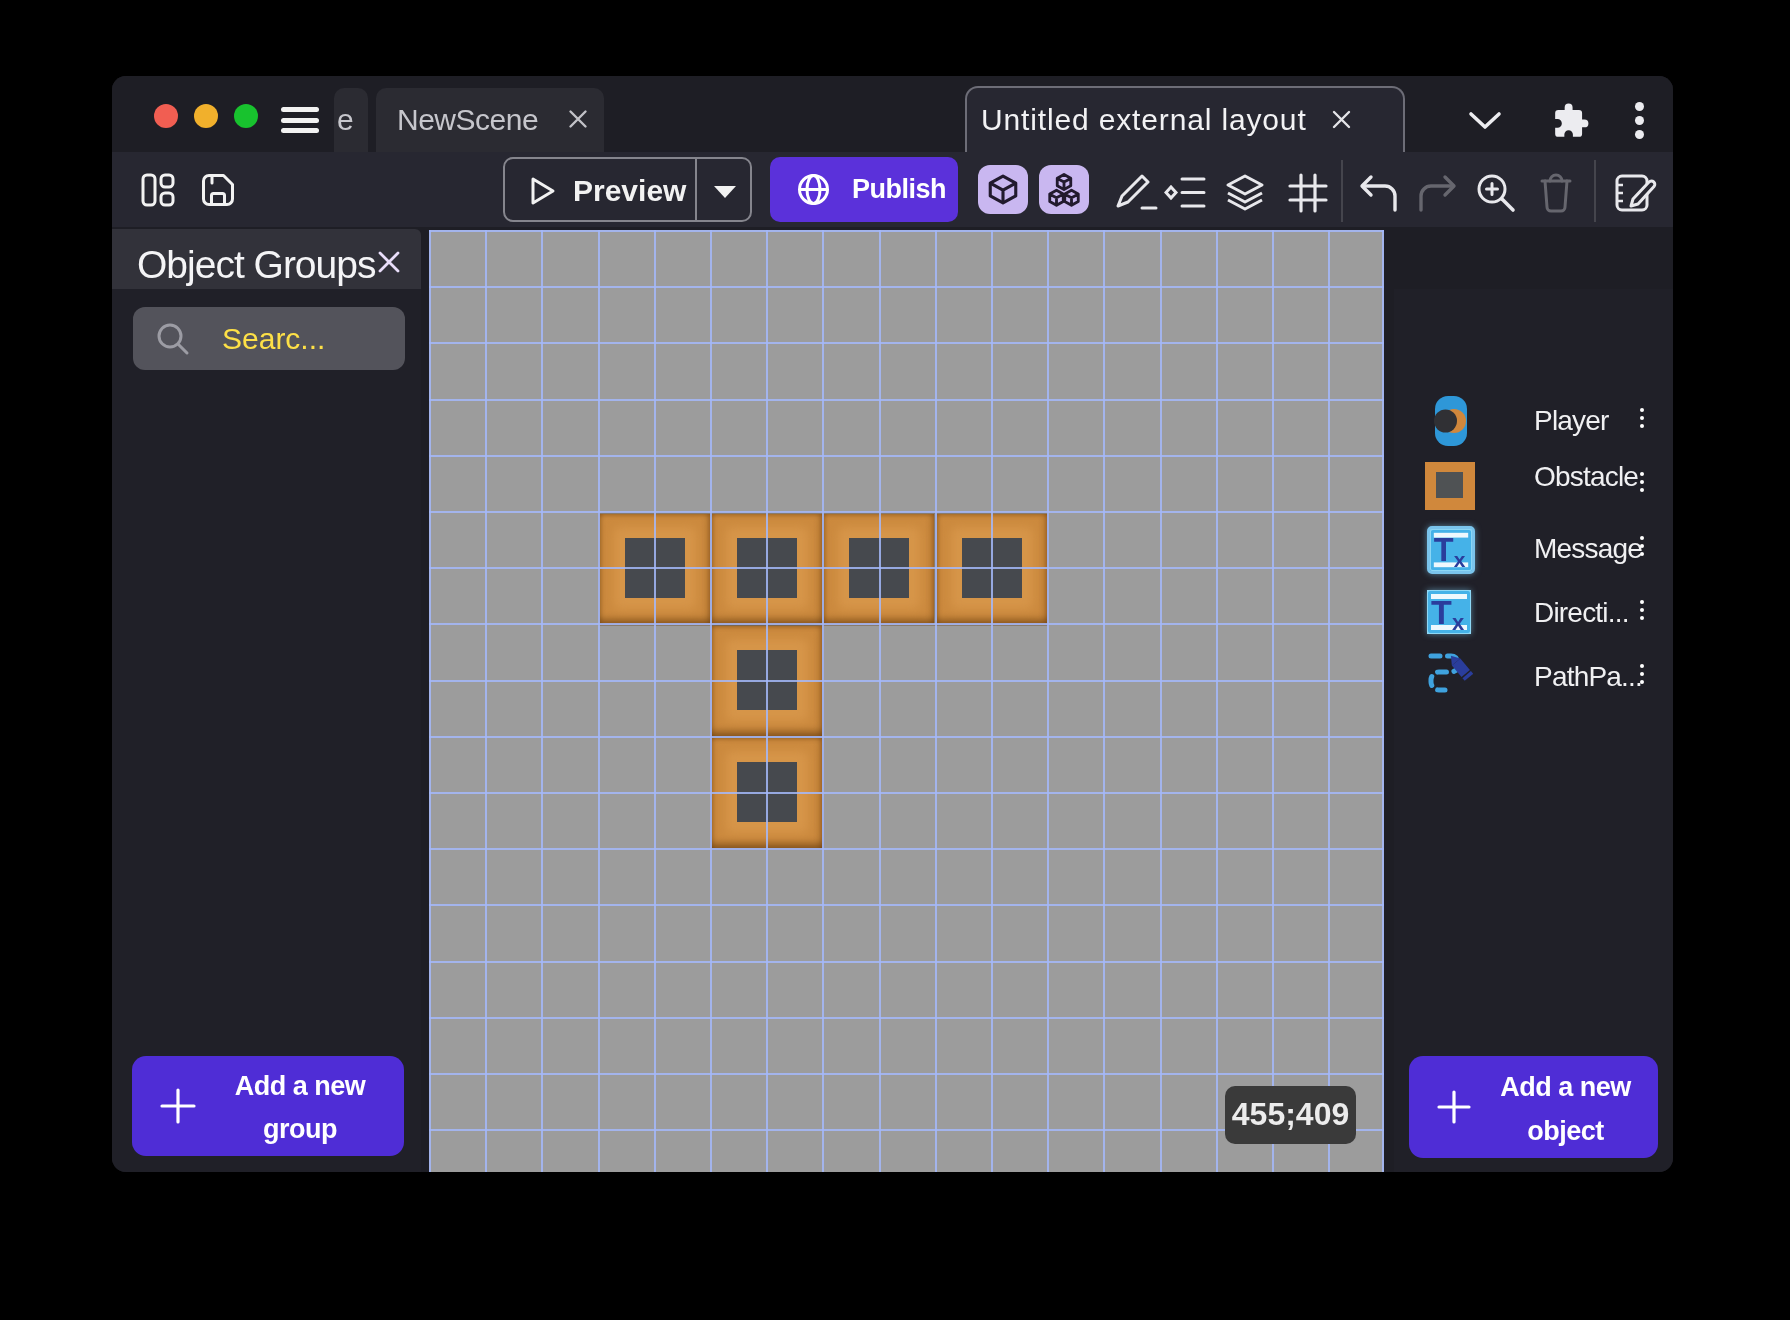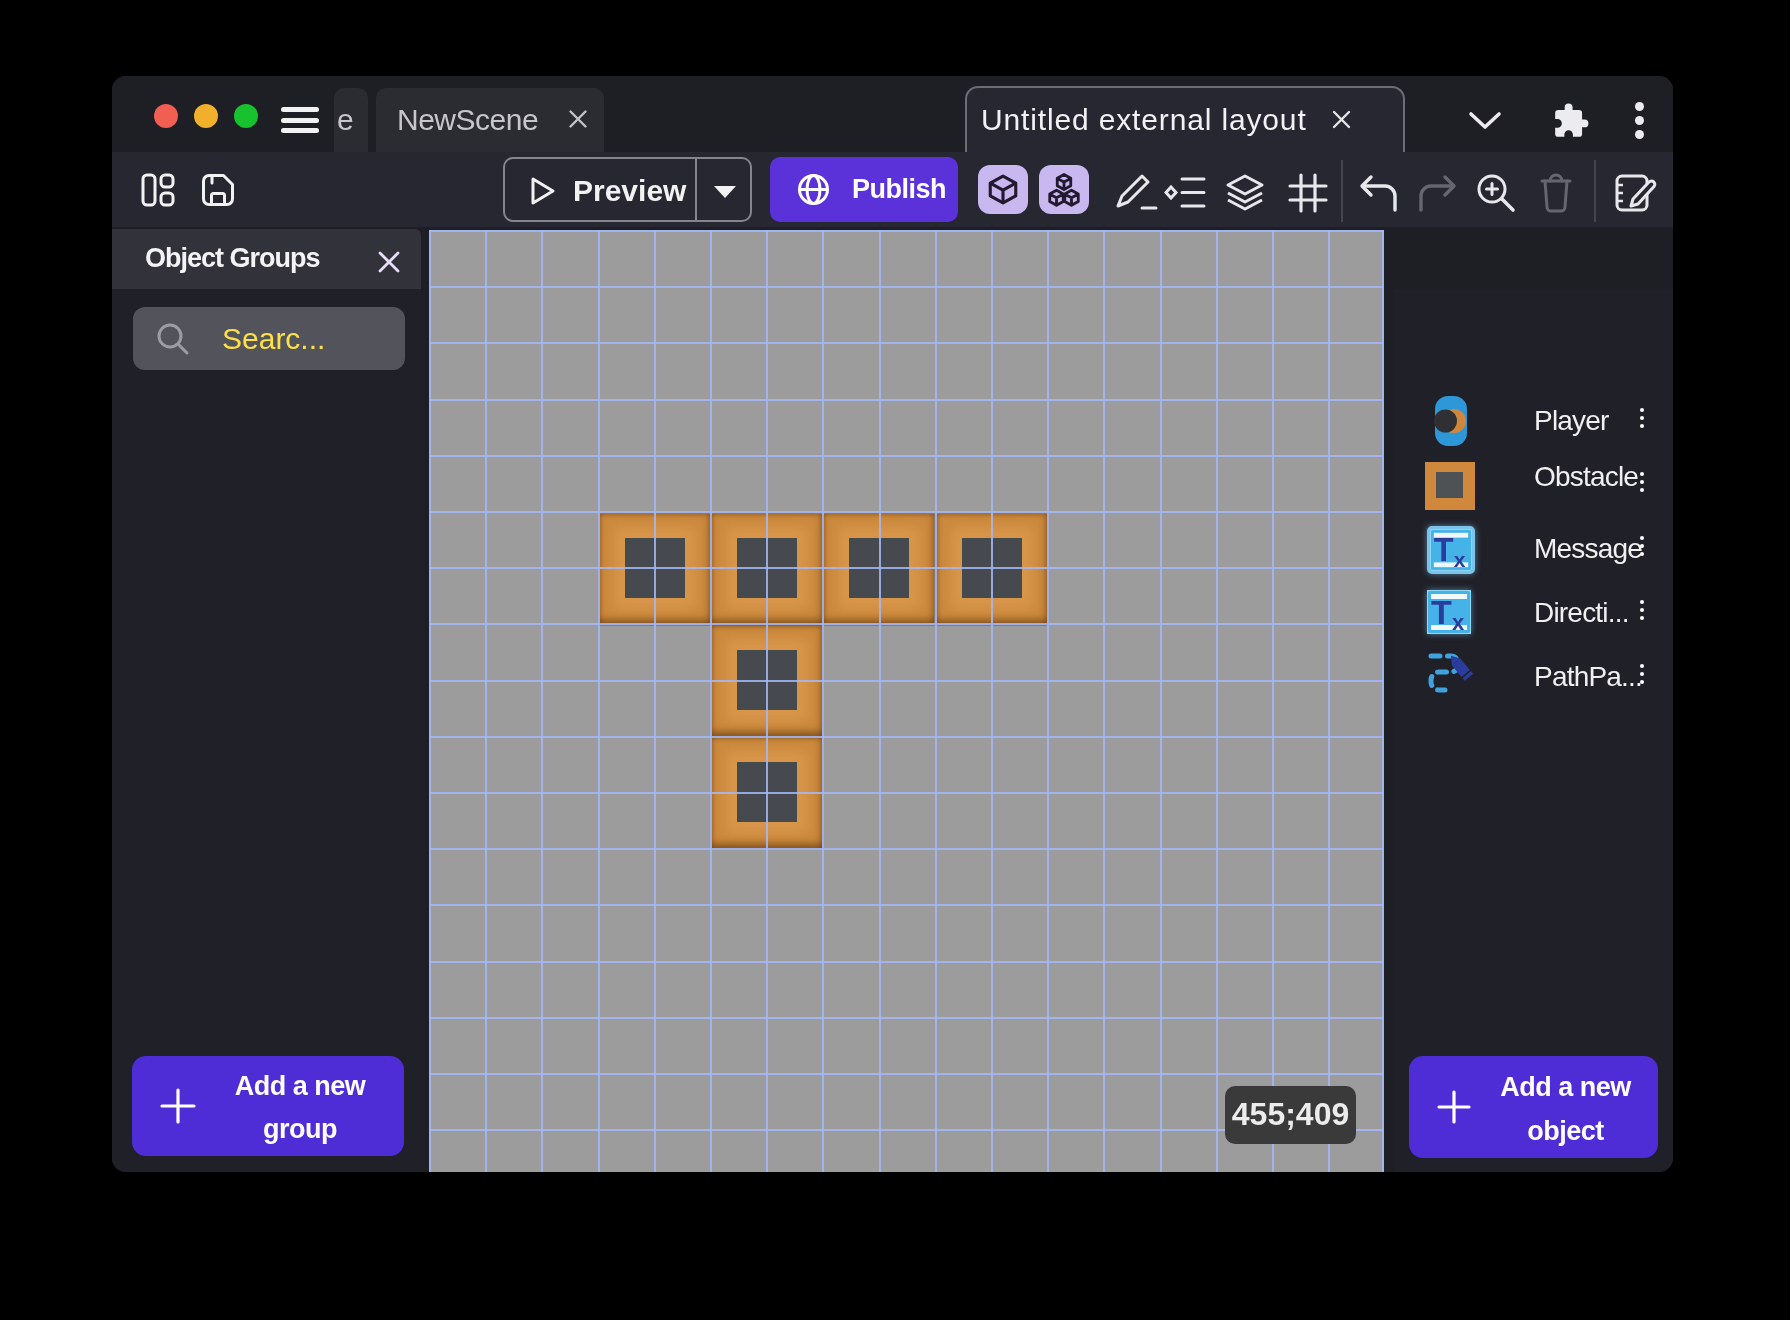--- a/index.html
+++ b/index.html
@@ -204,21 +204,21 @@
     <svg class="abs" style="left:1503px; top:21px;" width="44" height="40" viewBox="0 0 44 40">
         <g fill="none" stroke="#e8e8ec" stroke-width="3" stroke-linejoin="round">
           <rect x="2" y="3" width="30" height="34" rx="5"></rect>
           <path d="M2 12 H8 M2 20 H8 M2 28 H8" stroke-width="2.6"></path>
           <path d="M18 26 L34 9 a3.4 3.4 0 0 1 5 4.6 L23 31 L16 33 Z" fill="#272731"></path>
         </g>
       </svg>
   </div>
 
   <div class="phead" style="left:0; width:309px; border-radius:0 6px 0 0;">
-    <span class="abs" style="left:33px; top:14px; font-size:27px; font-weight:bold; letter-spacing:-1px;">Object Groups</span>
+    <span class="abs" style="left:25px; top:14px; font-size:39px; font-weight:normal; letter-spacing:-1px;">Object Groups</span>
     <svg class="abs" style="left:265px; top:21px;" width="24" height="24" viewBox="0 0 24 24">
         <path d="M3 3 L21 21 M21 3 L3 21" stroke="#e9defa" stroke-width="2.8" stroke-linecap="round"></path>
       </svg>
   </div>
   <div class="pbody" style="left:0; width:309px; height:883px;">
     <div class="search" style="left:21px; top:18px; width:272px;">
       <svg class="abs" style="left:23px; top:15px;" width="34" height="34" viewBox="0 0 34 34">
           <g fill="none" stroke="#9c9ca4" stroke-width="3">
             <circle cx="14" cy="14" r="11"></circle>
             <path d="M22.5 22.5 L31 31" stroke-linecap="round"></path>

